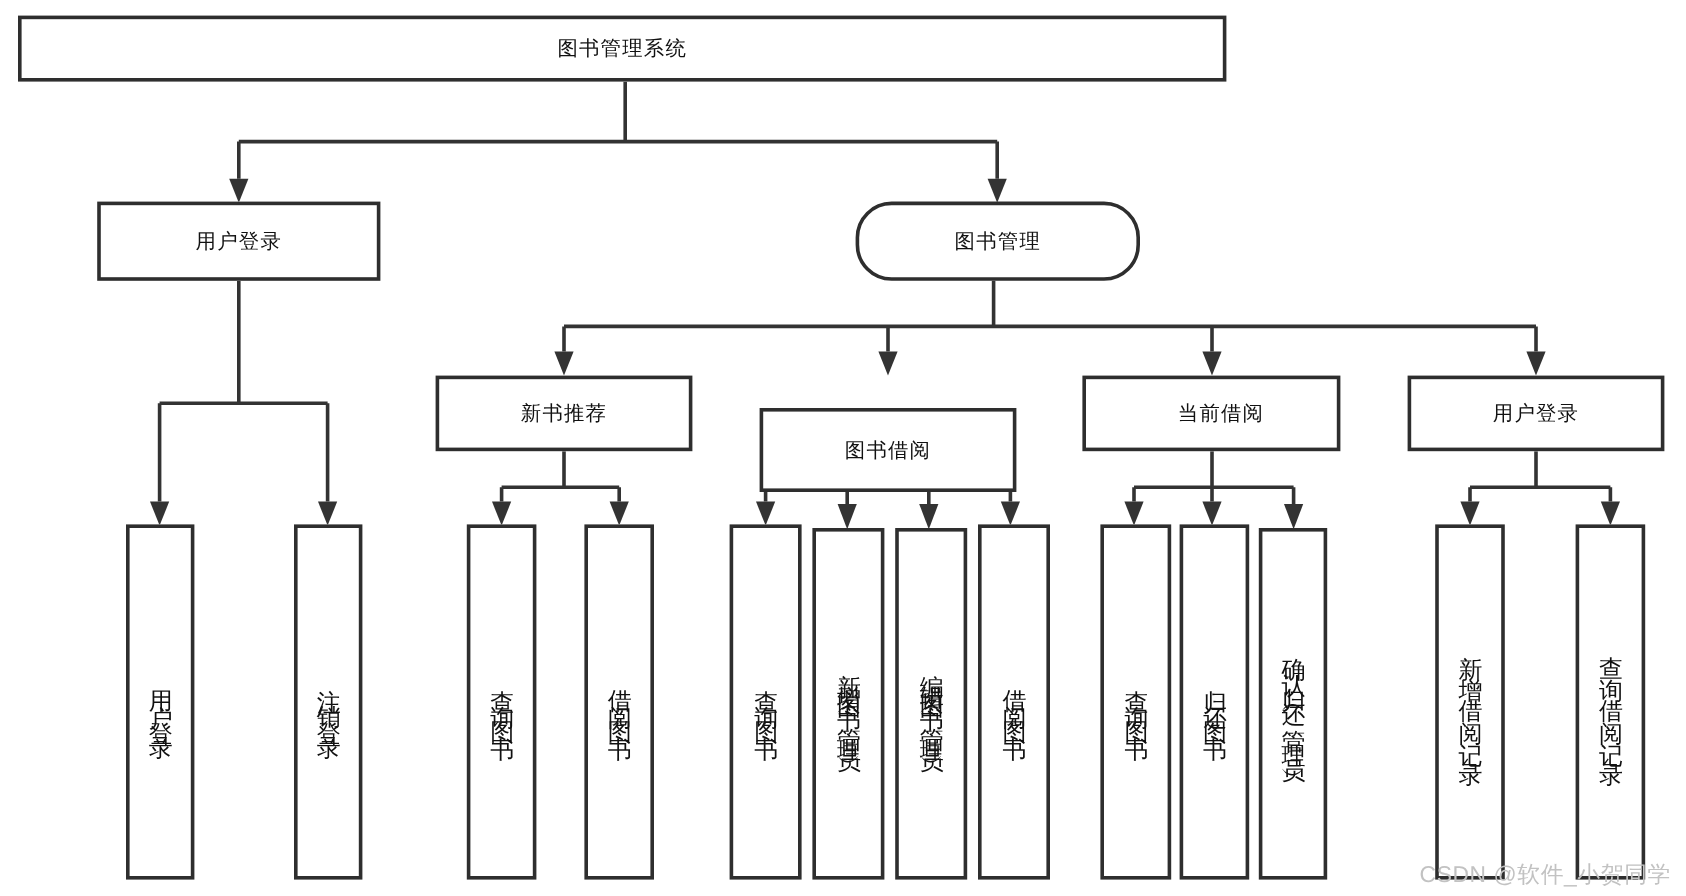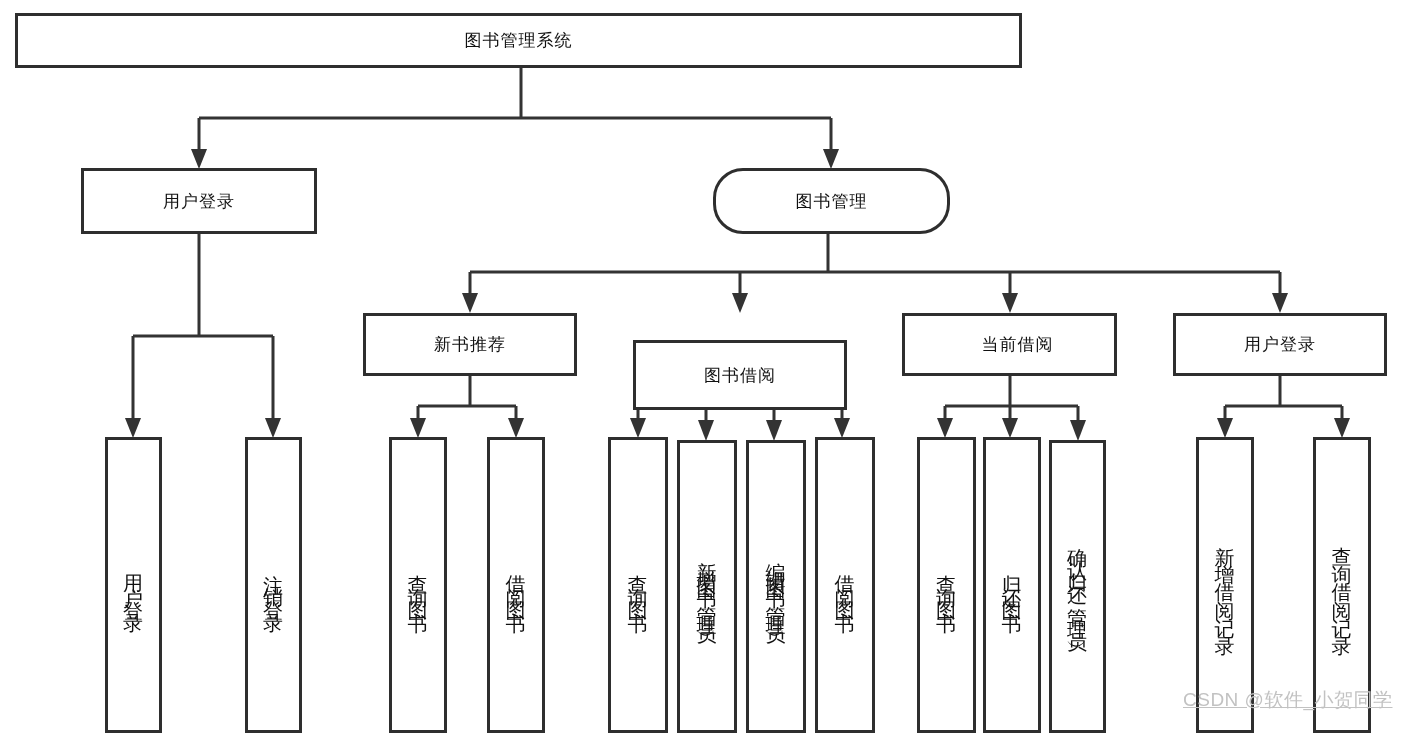--- a/index.html
+++ b/index.html
@@ -21,22 +21,22 @@
   }
   .vtext{
     writing-mode:vertical-rl;text-orientation:mixed;
     font-size:20px;color:#111111;line-height:1;
   }
   .ls4{letter-spacing:13px;}
   .ls6{letter-spacing:18px;}
   .ls8{letter-spacing:12px;}
   .ls9{letter-spacing:9px;}
   #watermark{
-    position:absolute;left:1183px;top:687px;z-index:3;
-    font-size:19px;color:#c2c2c2;white-space:nowrap;letter-spacing:0.5px;text-decoration:underline;
+    position:absolute;left:1183px;top:716px;z-index:3;
+    font-size:19px;color:#c2c2c2;white-space:nowrap;letter-spacing:0.5px;
   }
 </style>
 </head>
 <body>
 
 <div id="stage">
 
   <svg id="wires" viewBox="0 0 1405 747" xmlns="http://www.w3.org/2000/svg">
     <g stroke="#333333" stroke-width="3" fill="none">
 

